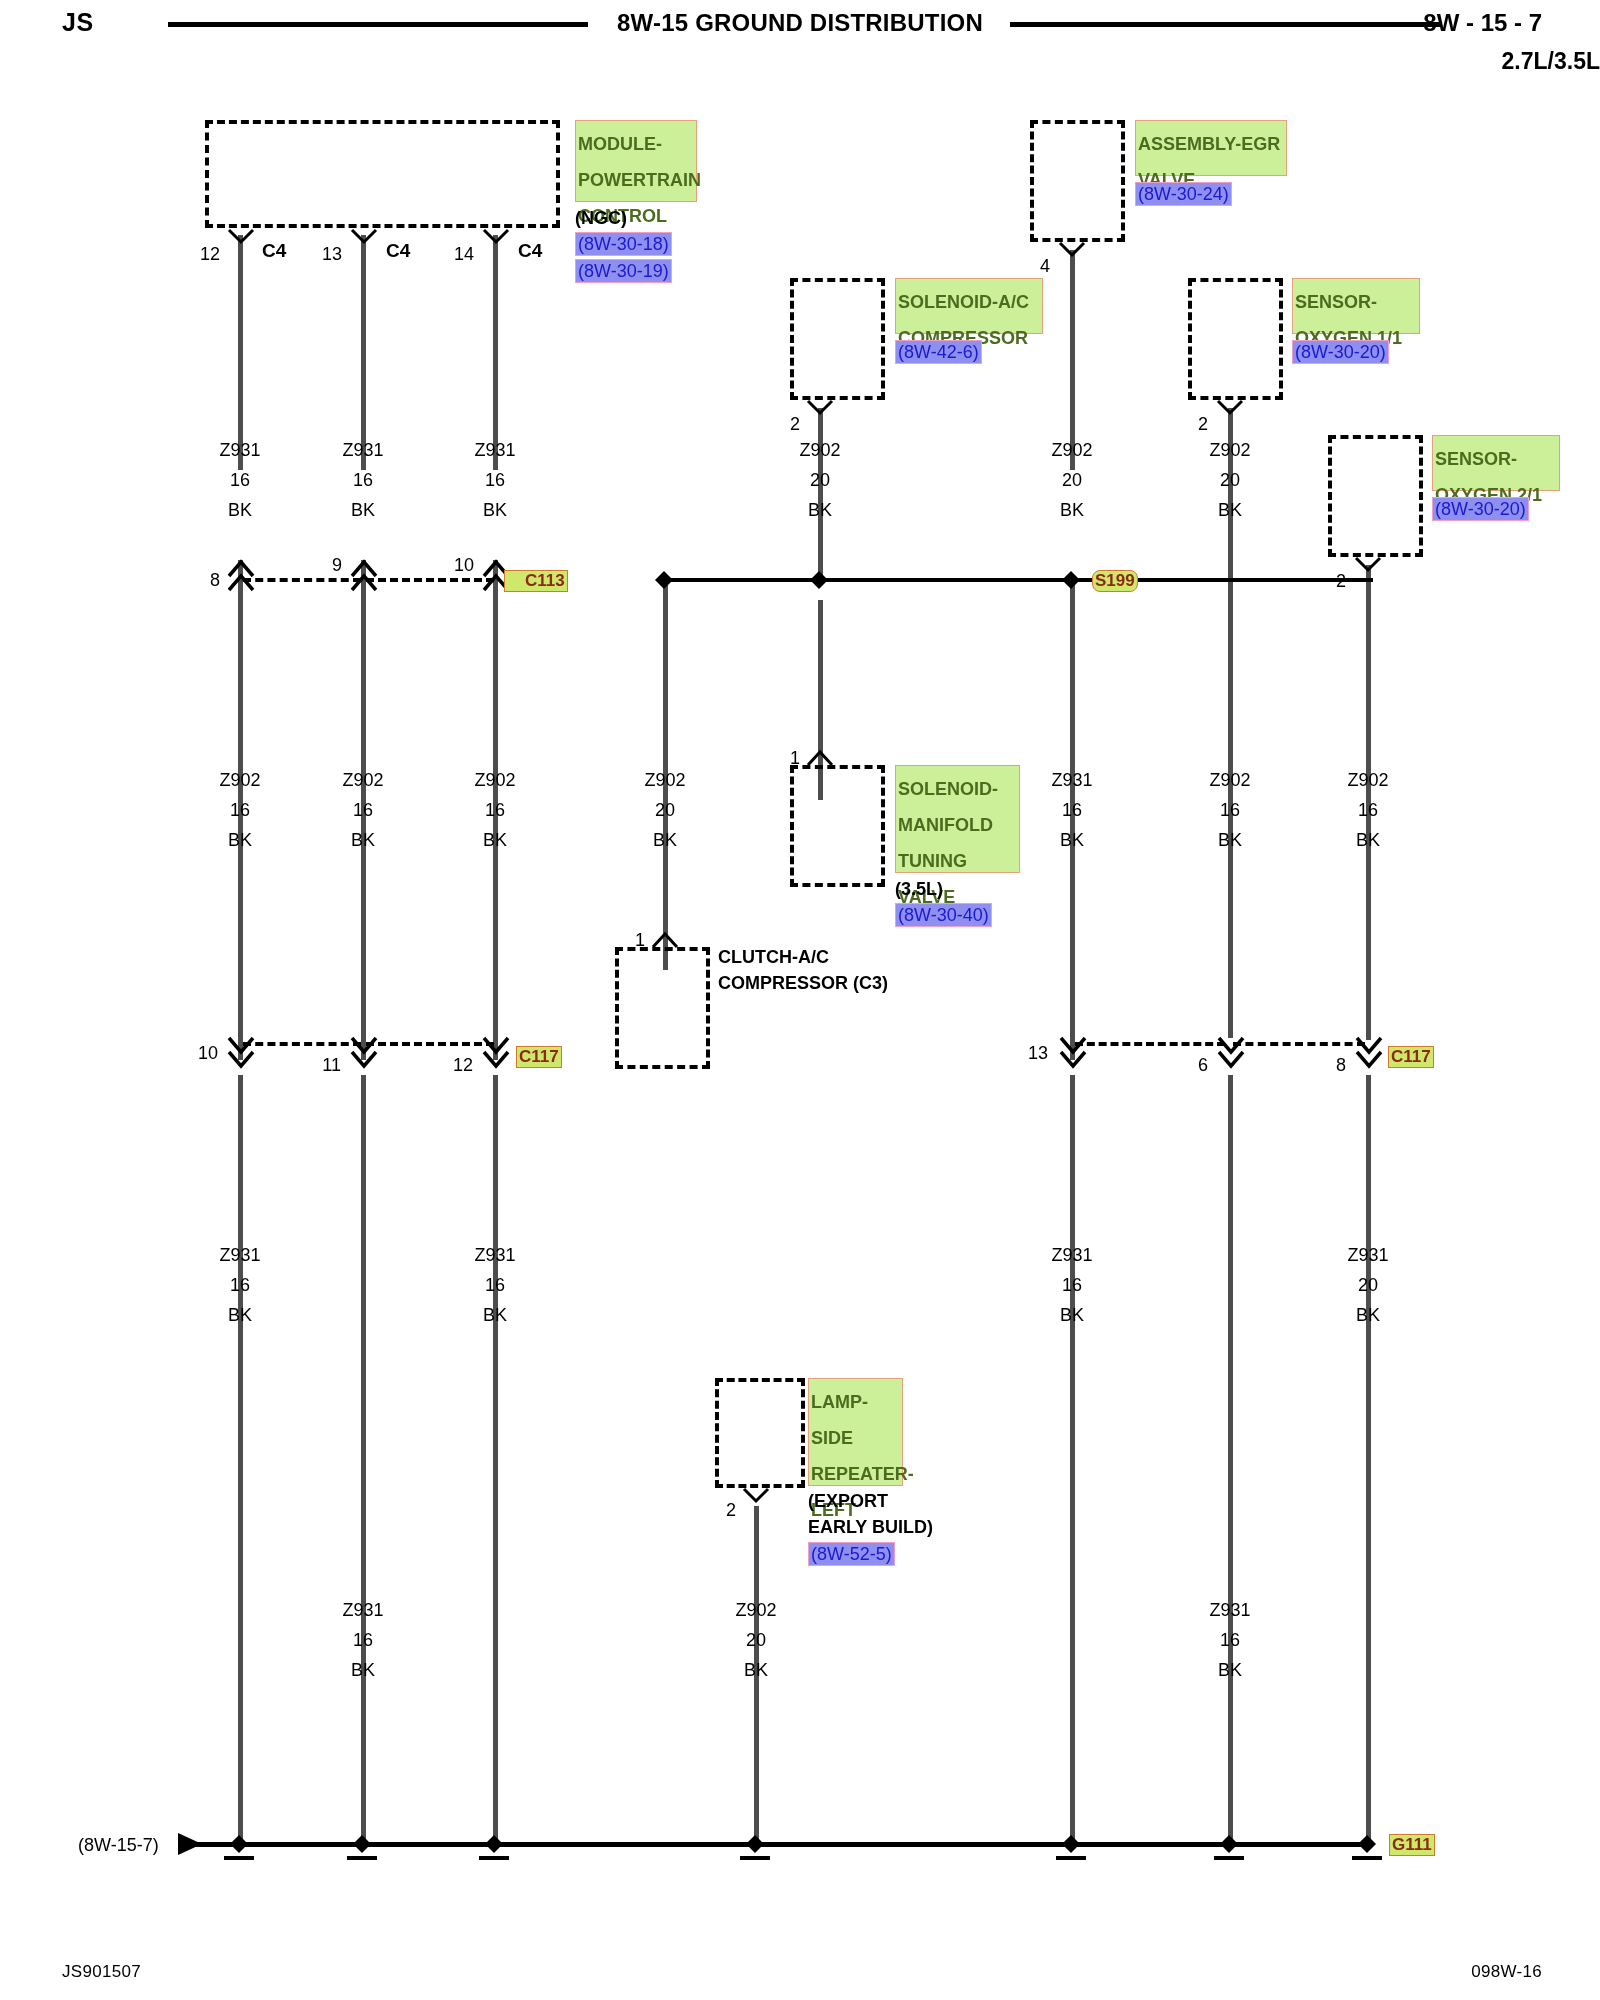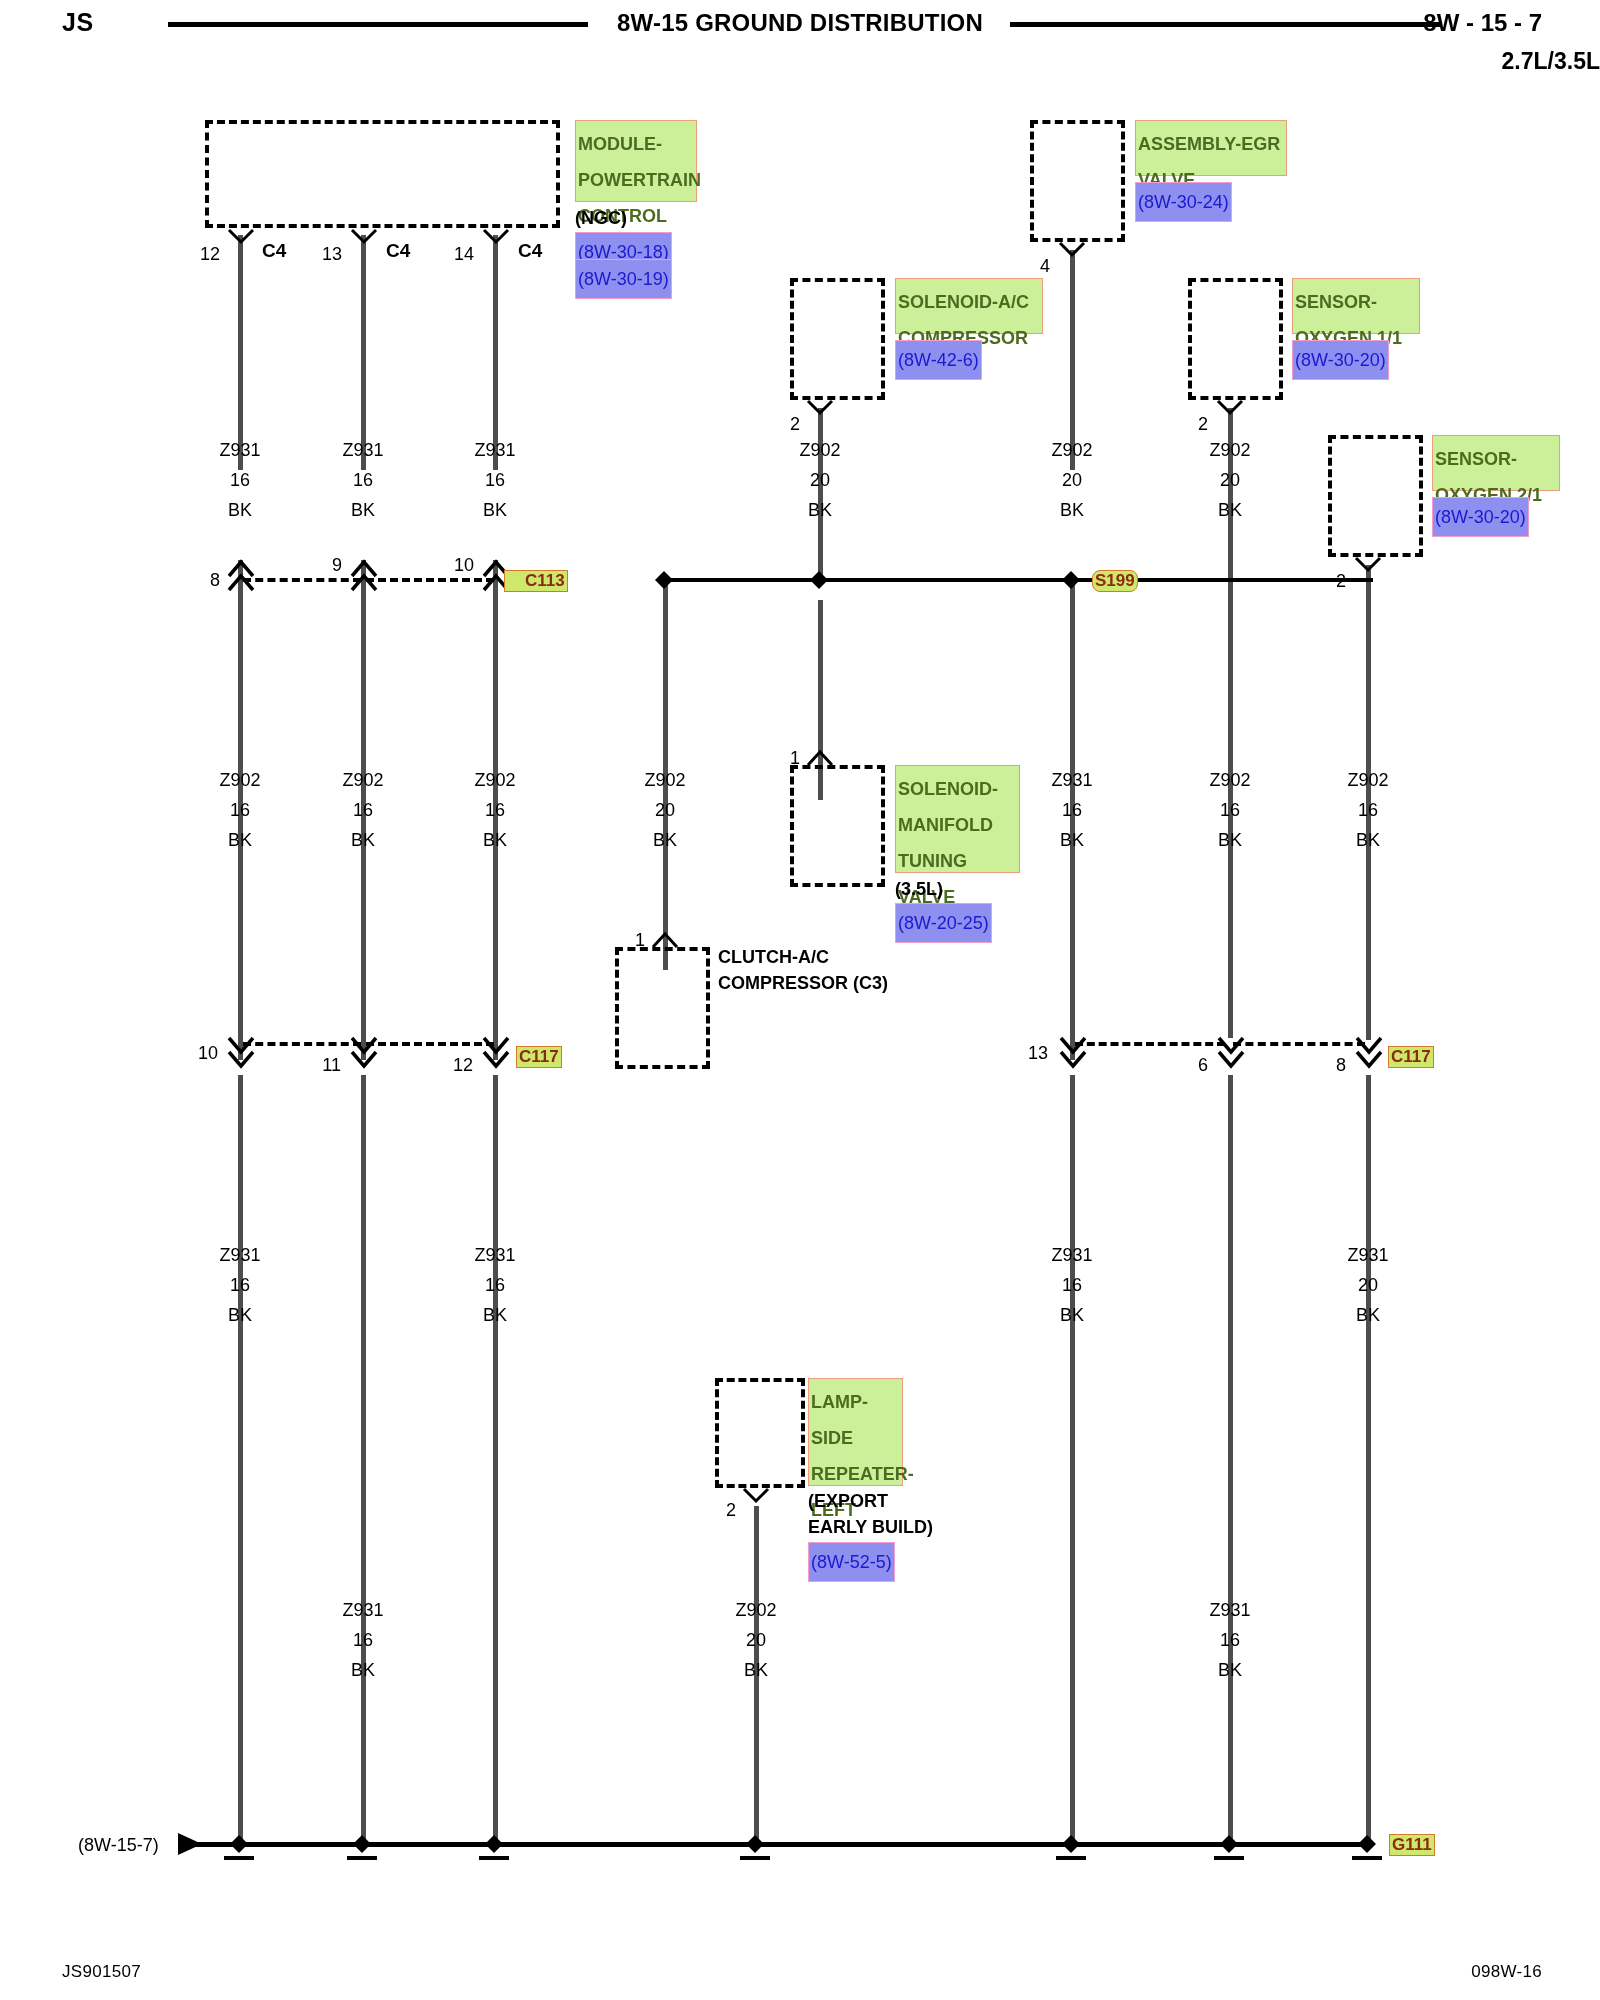--- a/index.html
+++ b/index.html
@@ -29,21 +29,21 @@
 
   .box{position:absolute;border:4px dashed #000;background:transparent;box-sizing:border-box;}
 
   
   .cname{position:absolute;background:#ccf09a;border:1.5px solid #e8a07c;
          color:#4d6b1f;font-size:18px;font-weight:bold;line-height:36px;
          padding:5px 2px;box-sizing:border-box;white-space:pre-line;}
   
   .pref{position:absolute;background:#8f8ff0;border:1.5px solid #f0a0c8;
         color:#1a1ad0;font-size:18px;font-weight:normal;line-height:22px;
-        padding:8px 2px;box-sizing:border-box;white-space:nowrap;}
+        padding:0 2px;box-sizing:border-box;white-space:nowrap;}
   
   .cid{position:absolute;background:#cfe86b;border:1.5px solid #d07a2a;
        color:#8a2a10;font-size:17px;font-weight:bold;line-height:20px;
        padding:0 2px;box-sizing:border-box;white-space:nowrap;}
   
   .note{position:absolute;color:#000;font-size:18px;font-weight:bold;
         line-height:26px;white-space:pre-line;}
 
   
   .wlbl{position:absolute;text-align:center;font-size:18px;line-height:30px;
@@ -212,21 +212,21 @@
   <svg class="gly" style="left:806px;top:748px;width:28px;height:18px;" viewBox="0 0 28 18">
     <path d="M2 17 L14 4 L26 17" stroke="#000" stroke-width="3" fill="none"></path>
   </svg>
   <div class="pin" style="left:772px;top:748px;width:28px;">1</div>
   <div class="box" style="left:790px;top:765px;width:95px;height:122px;"></div>
   <div class="cname" style="left:895px;top:765px;width:125px;height:108px;">SOLENOID-
 MANIFOLD
 TUNING
 VALVE</div>
   <div class="note" style="left:895px;top:876px;">(3.5L)</div>
-  <div class="pref" style="left:895px;top:903px;">(8W-20-25)</div>
+  <div class="pref" style="left:895px;top:903px;">(8W-30-40)</div>
 
   <svg class="gly" style="left:651px;top:930px;width:28px;height:18px;" viewBox="0 0 28 18">
     <path d="M2 17 L14 4 L26 17" stroke="#000" stroke-width="3" fill="none"></path>
   </svg>
   <div class="pin" style="left:617px;top:930px;width:28px;">1</div>
   <div class="box" style="left:615px;top:947px;width:95px;height:122px;"></div>
   <div class="note" style="left:718px;top:944px;">CLUTCH-A/C
 COMPRESSOR (C3)</div>
 
   <div class="wlbl" style="left:190px;top:765px;width:100px;">Z902

